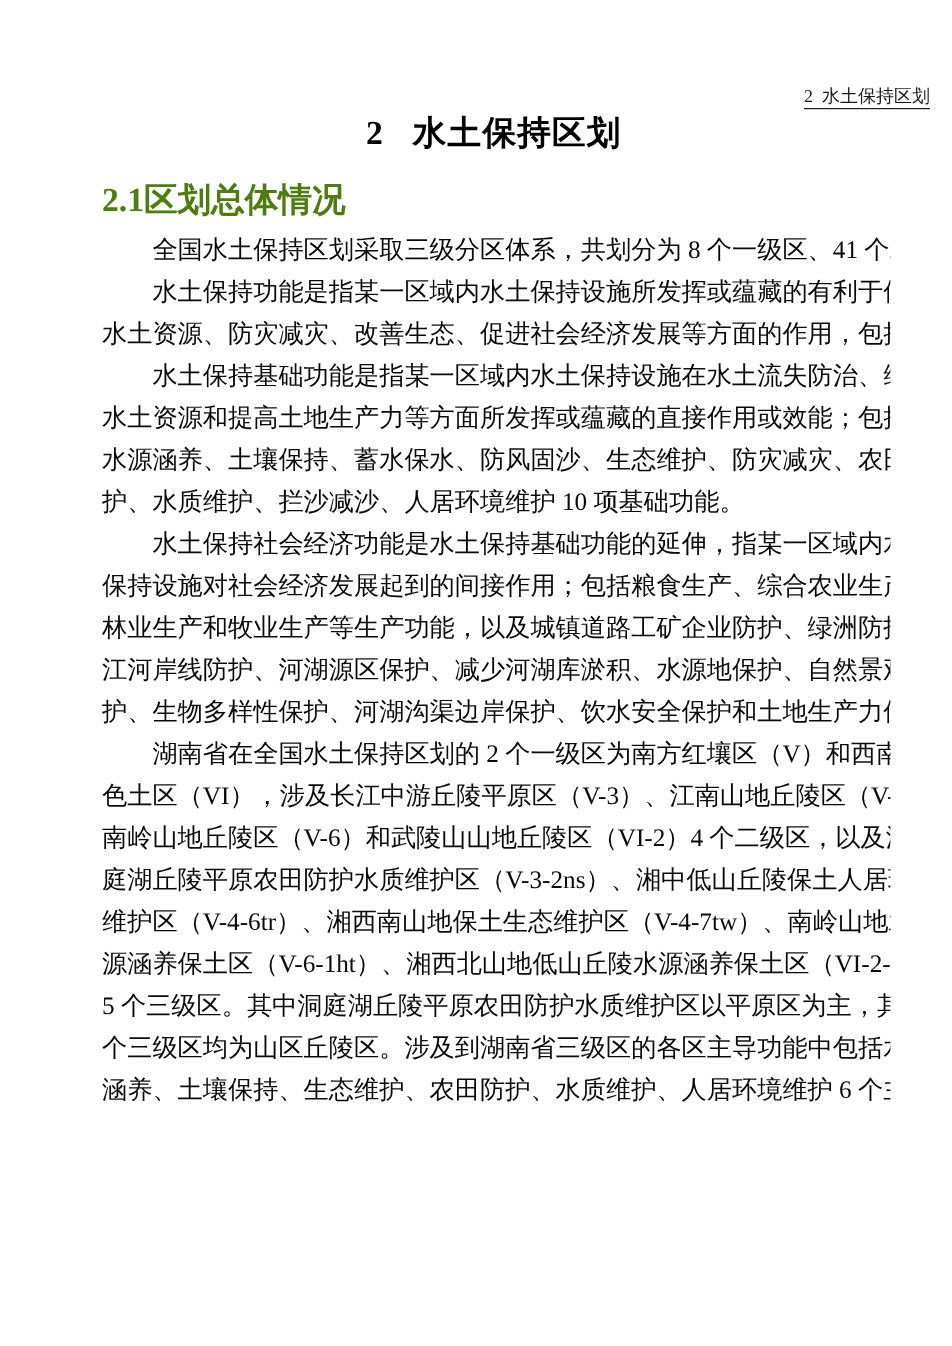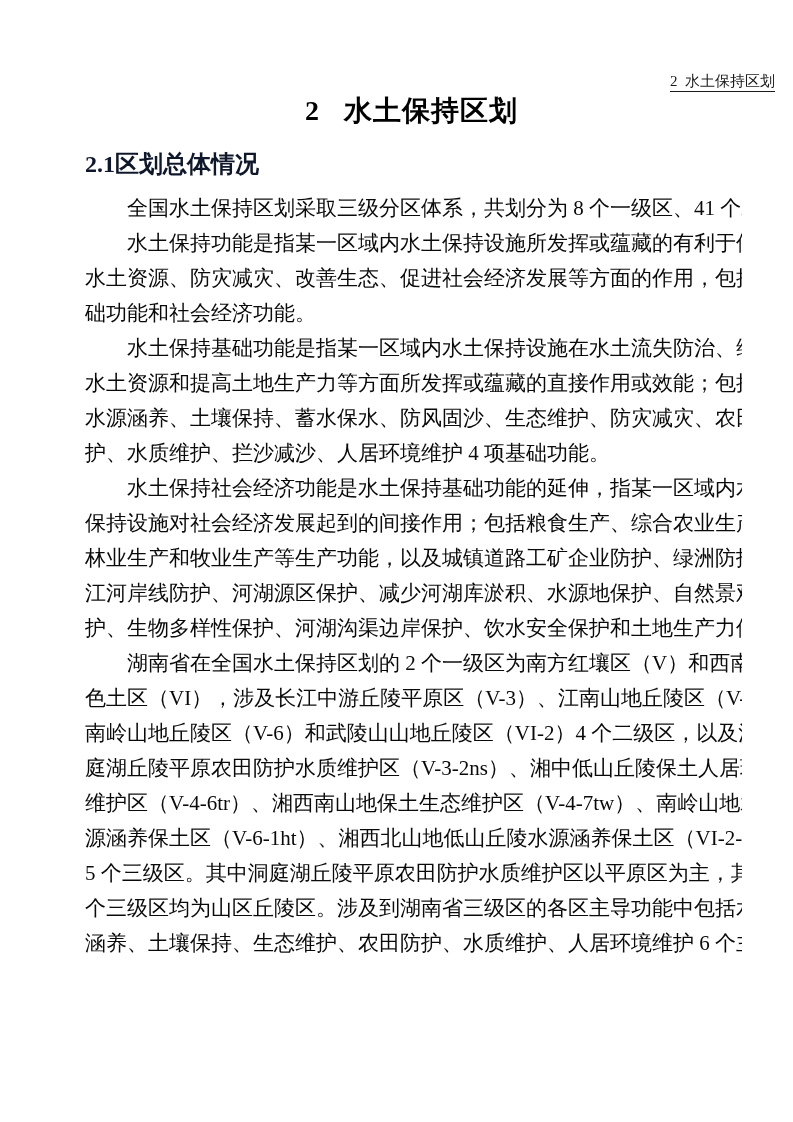--- a/index.html
+++ b/index.html
@@ -26,22 +26,22 @@
   .doc-title{
     position:absolute;top:92px;left:0;width:100%;
     text-align:center;
     font-size:28px;font-weight:bold;
     letter-spacing:1px;
     white-space:pre;
     color:#000;
   }
   .section-heading{
     position:absolute;top:148px;left:85px;
-    font-size:24px;font-weight:bold;
-    color:#0f172a;
+    font-size:28px;font-weight:bold;
+    color:#4d7c0f;
     white-space:pre;
   }
   .doc-body{
     position:absolute;top:191px;left:85px;right:81px;
     font-size:21px;
     color:#0a0a0a;
   }
   .para{margin:0;padding:0;}
   .line{
     height:35px;line-height:35px;
@@ -72,27 +72,26 @@
 
   <div class="section-heading">2.1区划总体情况</div>
 
   <div class="doc-body">
       <div class="para">
         <div class="line first">全国水土保持区划采取三级分区体系，共划分为 8 个一级区、41 个二级</div>
       </div>
       <div class="para">
         <div class="line first">水土保持功能是指某一区域内水土保持设施所发挥或蕴藏的有利于保护</div>
         <div class="line">水土资源、防灾减灾、改善生态、促进社会经济发展等方面的作用，包括基</div>
-        <div class="line last">础功能和社会经济功能。</div>
       </div>
       <div class="para">
         <div class="line first">水土保持基础功能是指某一区域内水土保持设施在水土流失防治、维护</div>
         <div class="line">水土资源和提高土地生产力等方面所发挥或蕴藏的直接作用或效能；包括:</div>
         <div class="line">水源涵养、土壤保持、蓄水保水、防风固沙、生态维护、防灾减灾、农田防</div>
-        <div class="line last">护、水质维护、拦沙减沙、人居环境维护 4 项基础功能。</div>
+        <div class="line last">护、水质维护、拦沙减沙、人居环境维护 10 项基础功能。</div>
       </div>
       <div class="para">
         <div class="line first">水土保持社会经济功能是水土保持基础功能的延伸，指某一区域内水土</div>
         <div class="line">保持设施对社会经济发展起到的间接作用；包括粮食生产、综合农业生产、</div>
         <div class="line">林业生产和牧业生产等生产功能，以及城镇道路工矿企业防护、绿洲防护、</div>
         <div class="line">江河岸线防护、河湖源区保护、减少河湖库淤积、水源地保护、自然景观保</div>
         <div class="line">护、生物多样性保护、河湖沟渠边岸保护、饮水安全保护和土地生产力保护</div>
       </div>
       <div class="para">
         <div class="line first">湖南省在全国水土保持区划的 2 个一级区为南方红壤区（V）和西南紫</div>

